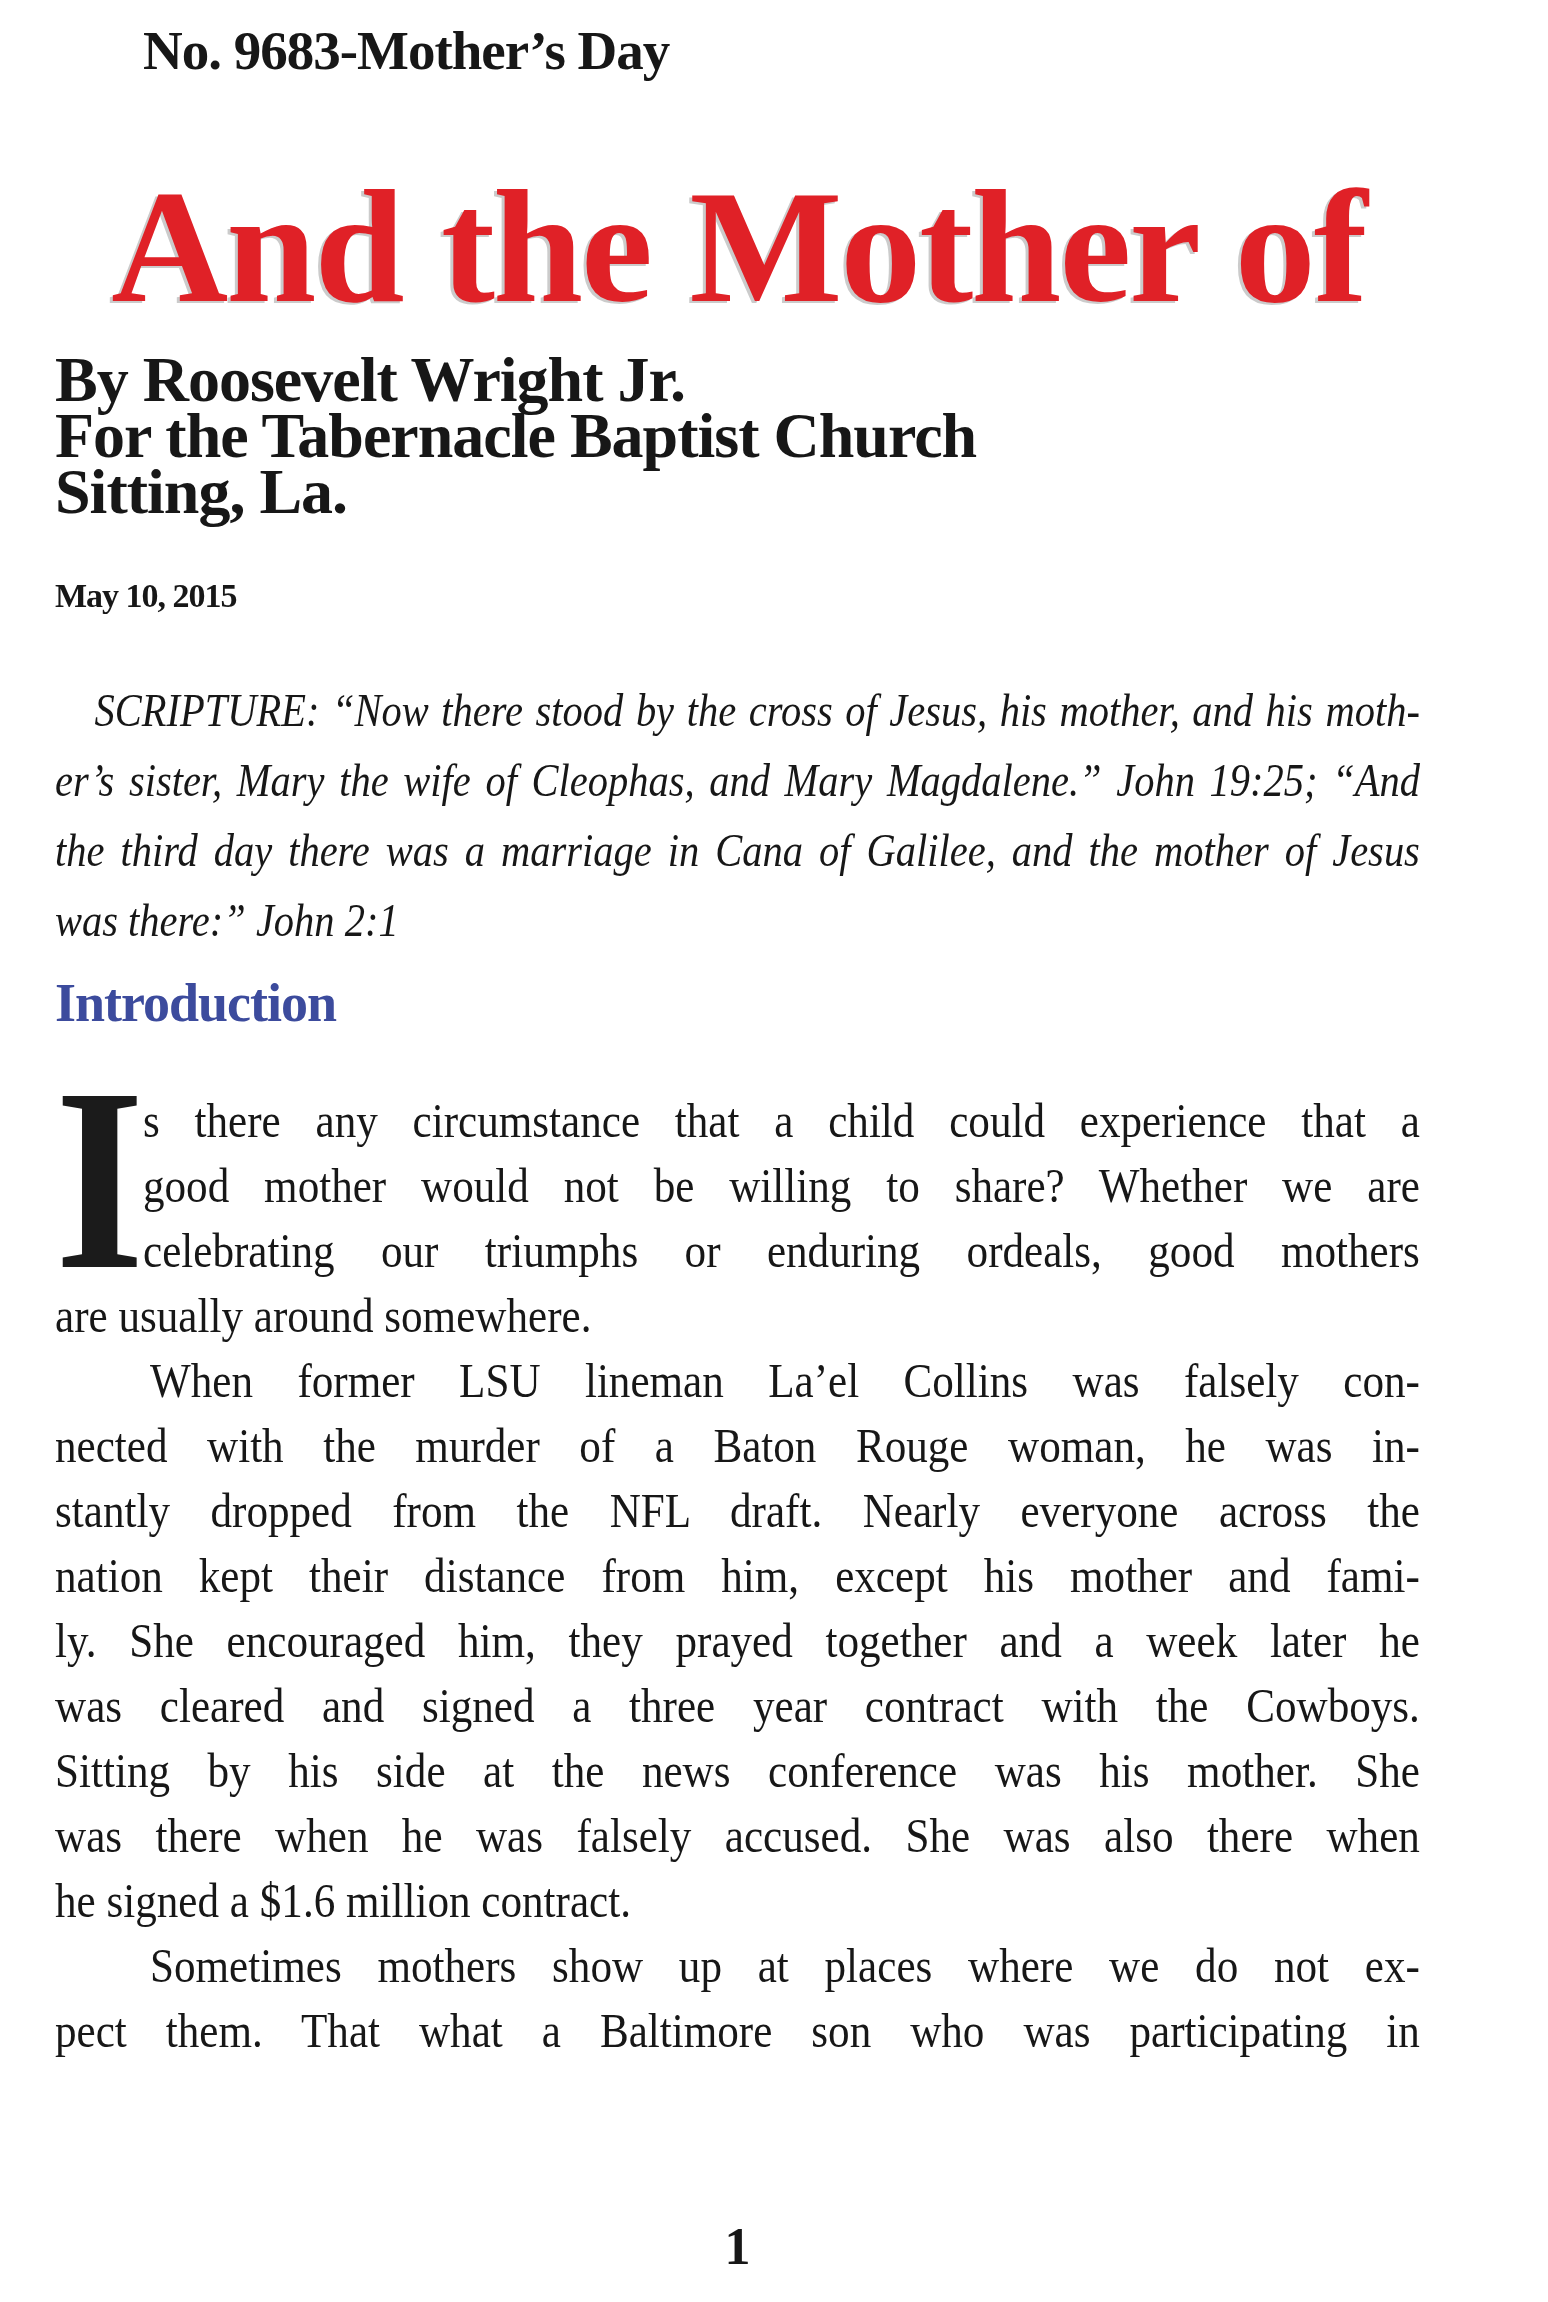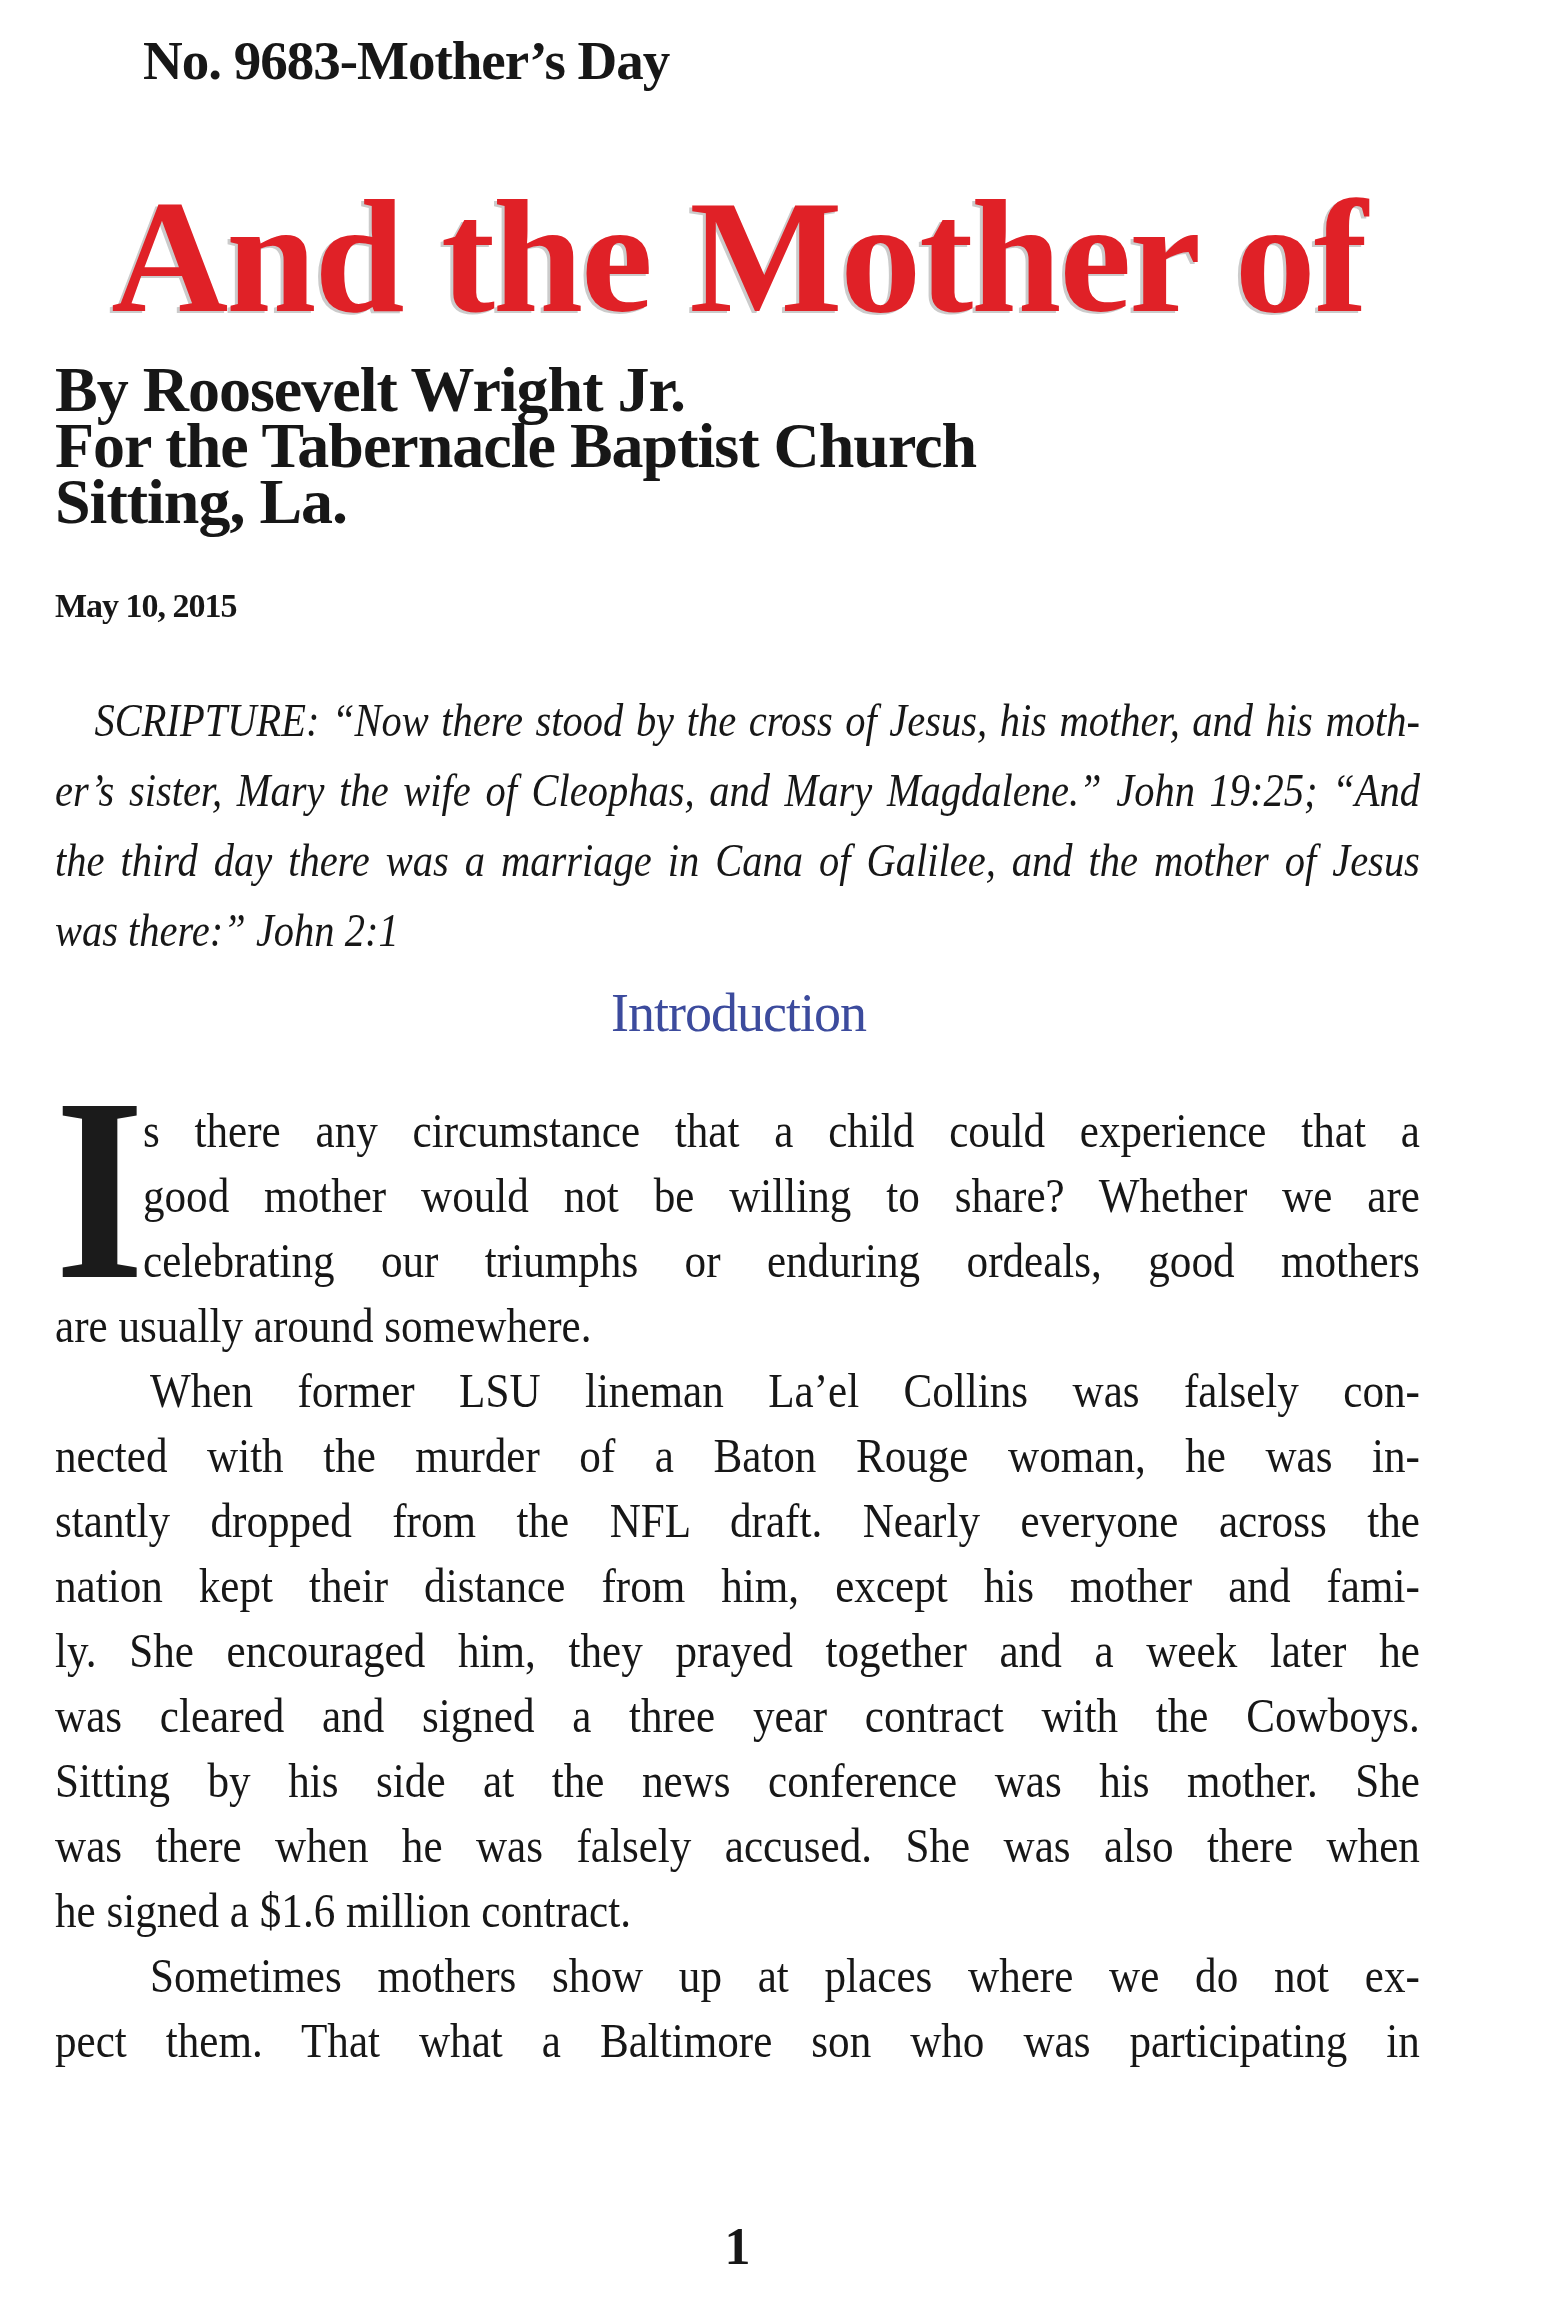--- a/index.html
+++ b/index.html
@@ -2,21 +2,21 @@
 <html><head>
 <meta charset="utf-8">
 <style>
   html,body{margin:0;padding:0;background:#ffffff;}
   .page{
     position:relative;
     width:1548px;height:2302px;
     background:#ffffff;
     overflow:hidden;
     box-sizing:border-box;
-    padding:24px 126px 0 55px;
+    padding:14px 126px 0 55px;
     font-family:"Liberation Serif","DejaVu Serif",serif;
     color:#171717;
   }
   .hdr{
     font-size:55px;font-weight:bold;
     letter-spacing:-1px;
     margin:8px 0 0 88px;
     line-height:58px;
     white-space:nowrap;
   }
@@ -46,22 +46,22 @@
     transform:scaleX(0.88);
     transform-origin:0 0;
   }
   .scripture{
     margin-top:52px;
     font-size:46px;font-style:italic;
     line-height:70px;
   }
   .intro{
     margin:16px 0 0 0;
-    font-size:54px;font-weight:normal;
-    line-height:62px;text-align:center;
+    font-size:54px;font-weight:bold;
+    line-height:62px;text-align:left;
     letter-spacing:-1px;
   }
   .body-block{
     margin-top:54px;
     font-size:49px;
     line-height:65px;
   }
   .jl{text-align:justify;text-align-last:justify;}
   .ll{text-align:left;}
   .ind-s{padding-left:45px;}

